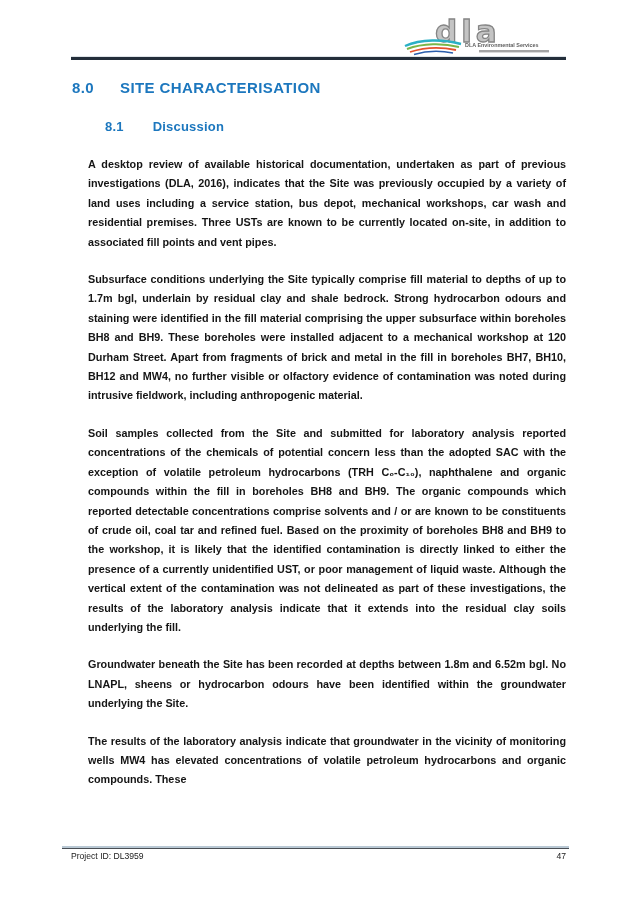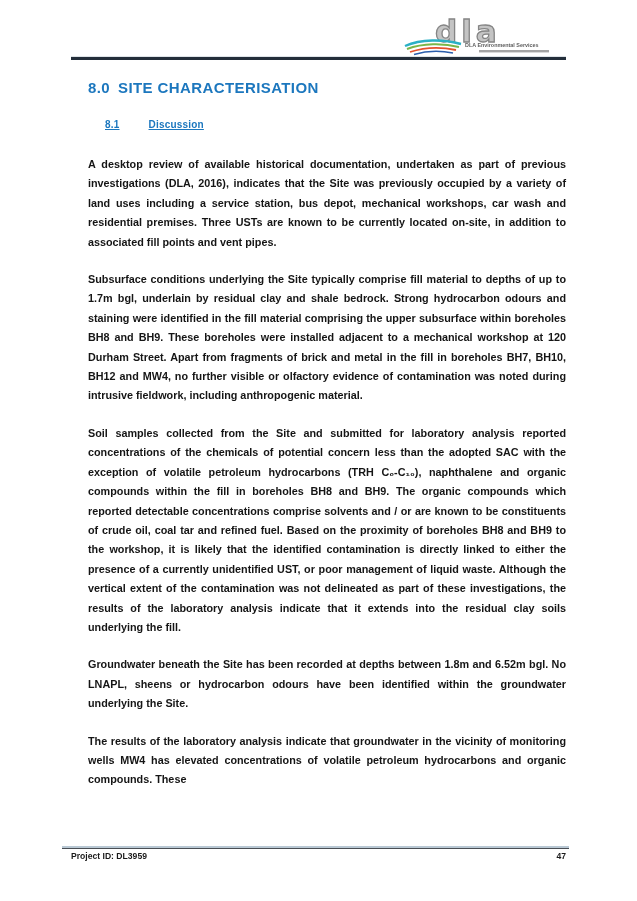--- a/index.html
+++ b/index.html
@@ -18,51 +18,50 @@
   .logo{
     position:absolute;top:14px;right:64px;width:172px;height:44px;
   }
   .header-rule{
     position:absolute;top:56px;left:71px;width:495px;height:3px;
     background:#232e3a;
     border-top:1px solid #dfe4e8;
   }
   
   .h1{
-    position:absolute;top:79px;left:88px;
-    display:flex;gap:8px;
+    position:absolute;top:79px;left:72px;
+    display:flex;gap:26px;
     color:#1c77be;font-size:15px;font-weight:bold;letter-spacing:.4px;
     text-shadow:0 0 3px rgba(255,255,255,.55);
   }
   .h2{
     position:absolute;top:119px;left:105px;
     display:flex;gap:29px;
-    color:#1c77be;font-size:10px;font-weight:bold;letter-spacing:.2px;
+    color:#1c77be;font-size:13px;font-weight:bold;letter-spacing:.2px;
     text-shadow:0 0 3px rgba(255,255,255,.5);
-    text-decoration:underline;
   }
   
   .body-text{
     position:absolute;top:155px;left:78px;width:488px;
     color:#151515;
     font-size:10.8px;font-weight:600;
     line-height:19.4px;
     text-align:justify;
     text-shadow:0 0 2px rgba(255,255,255,.30);
   }
   .body-text p{margin:0 0 18px 10px;}
   
   .footer-rule{
     position:absolute;top:846px;left:62px;width:507px;height:2px;
     background:#b9c8d4;
     border-bottom:1px solid #4a4f55;
   }
   .footer-text{
     position:absolute;top:850px;left:71px;width:495px;
-    color:#1a1a1a;font-size:8.6px;font-weight:bold;line-height:12.5px;
+    color:#1a1a1a;font-size:8.6px;font-weight:normal;line-height:12.5px;
     text-shadow:0 0 2px rgba(255,255,255,.3);
   }
   .footer-row{display:flex;justify-content:space-between;}
 </style>
 </head>
 <body>
 
 <div class="page">
 
   <div class="logo">

